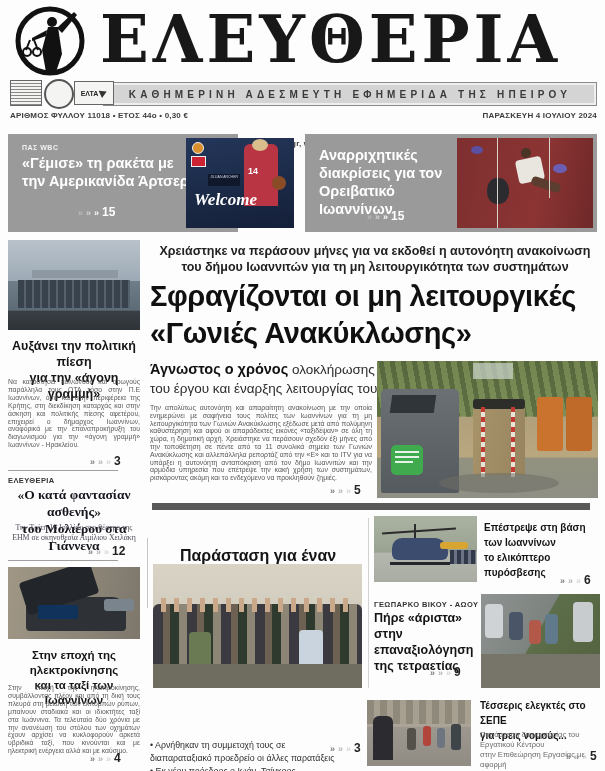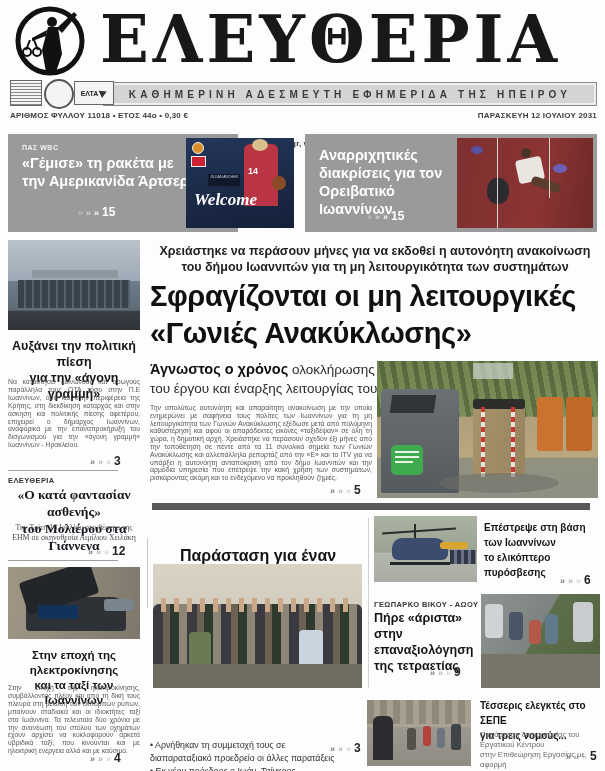--- a/index.html
+++ b/index.html
@@ -65,21 +65,21 @@
 
 <div class="abs stamp" style="left:10px;top:80px;width:30px;height:24px;background:repeating-linear-gradient(#f4f4f2 0 2px,#888 2px 3px);"></div>
 <div class="abs" style="left:44px;top:79px;width:26px;height:26px;border:2px double #555;border-radius:50%;background:#f4f4f2;"></div>
 <div class="abs stamp" style="left:74px;top:81px;width:38px;height:22px;display:flex;align-items:center;justify-content:center;gap:2px;">
   <span style="font-size:7px;font-weight:bold;color:#222;">ΕΛΤΑ</span>
   <span style="width:0;height:0;border-left:7px solid #333;border-top:4px solid transparent;border-bottom:4px solid transparent;transform:rotate(-25deg);"></span>
 </div>
 
 <div class="abs infoline" style="left:10px;width:230px;">ΑΡΙΘΜΟΣ ΦΥΛΛΟΥ 11018 • ΕΤΟΣ 44ο • 0,30 €</div>
 <div class="abs infoline" style="left:230px;width:145px;text-align:center;margin-top:28px;">ele@ele.gr, www.ele.gr</div>
-<div class="abs infoline" style="left:420px;width:177px;text-align:right;">ΠΑΡΑΣΚΕΥΗ 12 ΙΟΥΛΙΟΥ 2031</div>
+<div class="abs infoline" style="left:420px;width:177px;text-align:right;">ΠΑΡΑΣΚΕΥΗ 4 ΙΟΥΛΙΟΥ 2024</div>
 
 <div class="abs ts-box" style="left:8px;width:230px;">
   <div class="abs ts-kicker" style="left:14px;top:10px;">ΠΑΣ WBC</div>
   <div class="abs ts-head prelines" style="left:14px;top:20px;width:170px;">«Γέμισε» τη ρακέτα με
 την Αμερικανίδα Άρτσερ</div>
   <div class="abs pg pg-white" style="left:70px;top:72px;">
     <span class="chev c3">»</span>
       <span class="chev c2">»</span>
       <span class="chev c1">»</span>
     <span class="pg-num">15</span>

